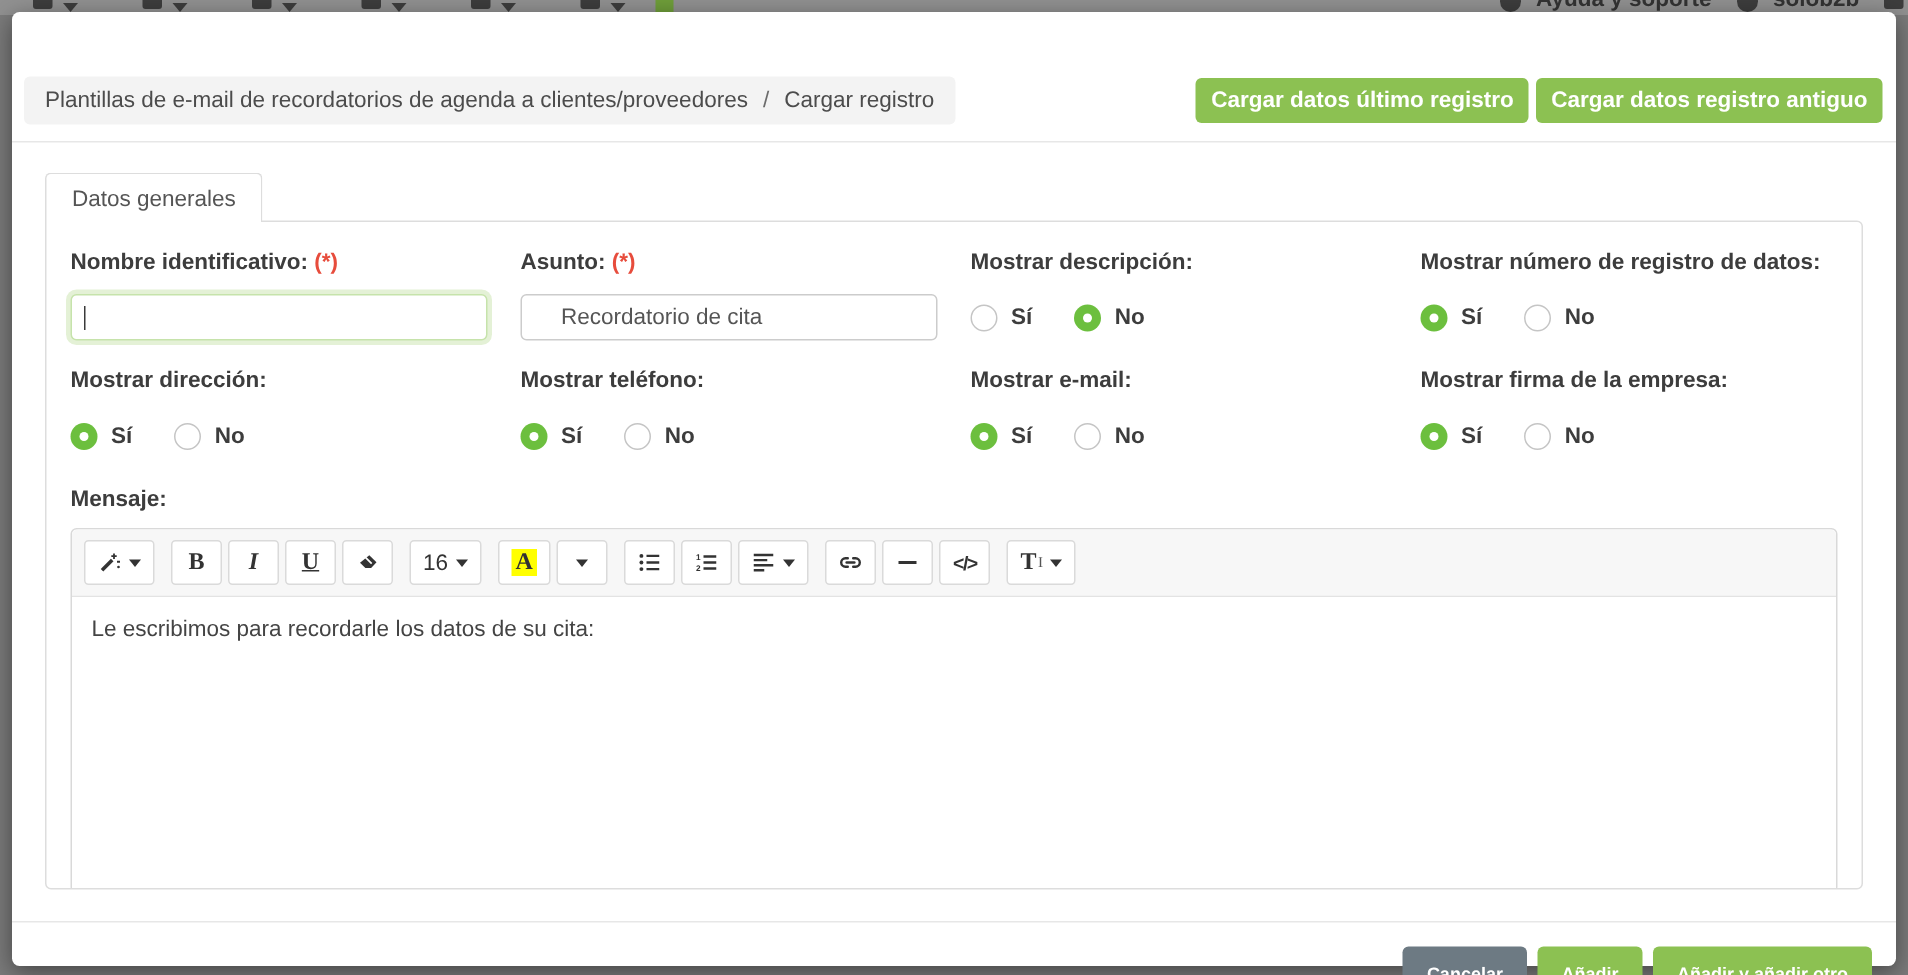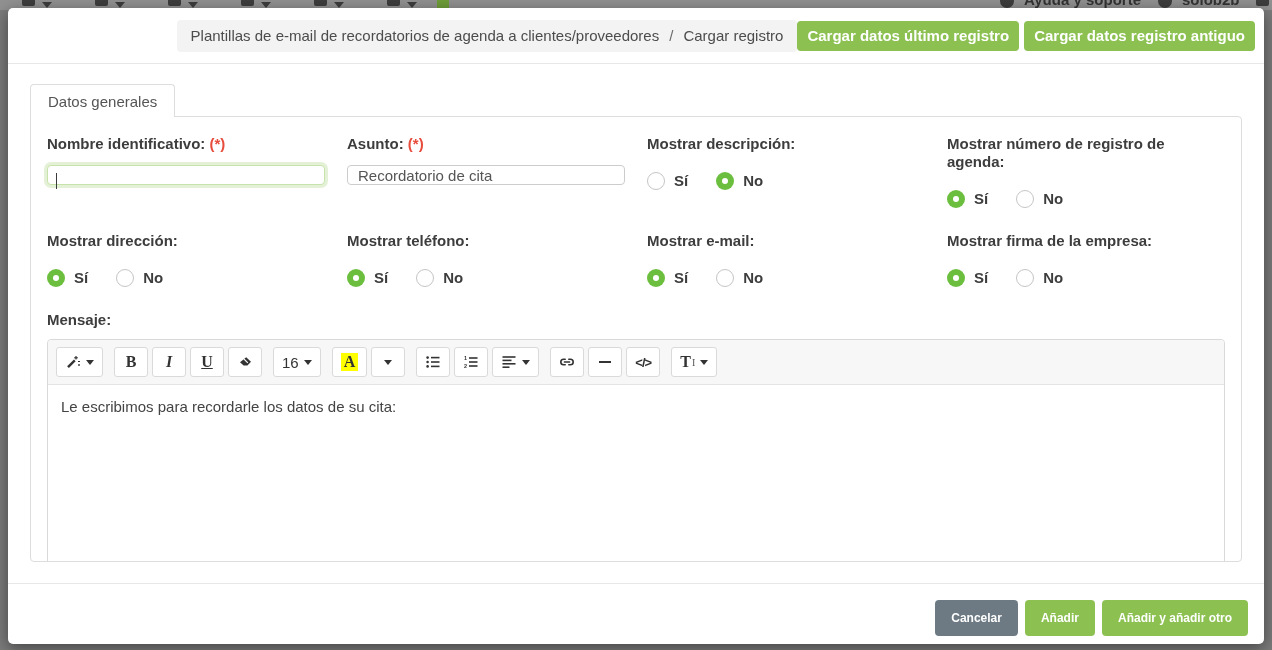--- a/index.html
+++ b/index.html
@@ -19,22 +19,22 @@
     border-left:5px solid transparent; border-right:5px solid transparent;
     border-top:6px solid #3d3d3d; }
   .ts-green { position:absolute; top:-4px; width:12px; height:14px; background:#6f9e3a; }
   .ts-text { position:absolute; top:-9px; font-size:15px; font-weight:bold; color:#333; white-space:nowrap; }
   .ts-circle { position:absolute; top:-6px; width:14px; height:14px; border-radius:50%; background:#3d3d3d; }
 
   
   .modal { position:absolute; left:8px; top:8px; width:1256px; height:636px;
     background:#fff; border-radius:5px; box-shadow:0 4px 16px rgba(0,0,0,.45); z-index:2; }
 
-  .modal-header { display:flex; justify-content:flex-end; align-items:center;
-    padding:12px 9px 12px 8px; border-bottom:1px solid #e7e7e7; height:56px; }
+  .modal-header { display:flex; justify-content:space-between; align-items:center;
+    padding:12px 9px 12px 8px; border-bottom:1px solid #e7e7e7; height:56px;margin-top:31px; }
   .breadcrumb { background:#f3f3f3; border-radius:4px; padding:0 14px; height:32px;
     display:flex; align-items:center; font-size:15px; color:#4c4c4c; }
   .breadcrumb span { white-space:pre; }
   .bc-sep { margin:0 10px; color:#6b6b6b; }
   .header-buttons { display:flex; gap:5px; }
   .btn-green { background:var(--green); color:#fff; border:none; border-radius:4px;
     height:30px; padding:0 10px; font-size:15px; font-weight:bold;
     font-family:"Liberation Sans", sans-serif; cursor:pointer; }
 
   .modal-body { padding:20px 22px 0 22px; }
@@ -45,22 +45,22 @@
 
   .content-box { border:1px solid #ddd; border-radius:0 4px 4px 4px; padding:16px;
     position:relative; z-index:2; height:446px; overflow:hidden; background:#fff; }
 
   .grid4 { display:grid; grid-template-columns:repeat(4, 1fr); column-gap:30px;gap:22px; }
   .row2 { margin-top:16px; }
   .f-label { font-size:15px; font-weight:bold; color:#3d3d3d; margin:2px 0 12px 0; line-height:18px; }
   .req { color:var(--red); font-weight:bold; }
 
   .input-wrap { position:relative; }
-  .text-input { width:100%; height:20px; border:1px solid #ccc; border-radius:4px;
-    padding:0 10px; font-size:15px; color:#555; outline:none;
+  .text-input { width:100%; height:31px; border:1px solid #ccc; border-radius:4px;
+    padding:0 26px; font-size:15px; color:#555; outline:none;
     font-family:"Liberation Sans", sans-serif; background:#fff; }
   .text-input.focused { border-color:#c6e3ab; box-shadow:0 0 0 3px #e4f1d6; }
   .caret-bar { position:absolute; left:9px; top:8px; width:1px; height:16px; background:#3a3a3a; }
 
   .radio-row { display:flex; align-items:center; margin-top:4px; height:31px; }
   .radio-opt { display:flex; align-items:center; margin-right:28px; cursor:pointer; }
   .radio { width:18px; height:18px; border-radius:50%; display:flex; align-items:center; justify-content:center; }
   .radio.on { background:#6cbf3e; }
   .radio.on .dot { width:6px; height:6px; border-radius:50%; background:#fff; }
   .radio.off { background:#fff; border:1px solid #c5c5c5; }
@@ -171,21 +171,21 @@
             <span class="radio-opt">
               <span class="radio on">
                   <span class="dot"></span>
                 </span>
               <span class="radio-label">No</span>
             </span>
           </div>
         </div>
 
         <div>
-          <div class="f-label">Mostrar número de registro de agenda:</div>
+          <div class="f-label">Mostrar número de registro de datos:</div>
           <div class="radio-row">
             <span class="radio-opt">
               <span class="radio on">
                   <span class="dot"></span>
                 </span>
               <span class="radio-label">Sí</span>
             </span>
             <span class="radio-opt">
               <span class="radio off"></span>
               <span class="radio-label">No</span>

